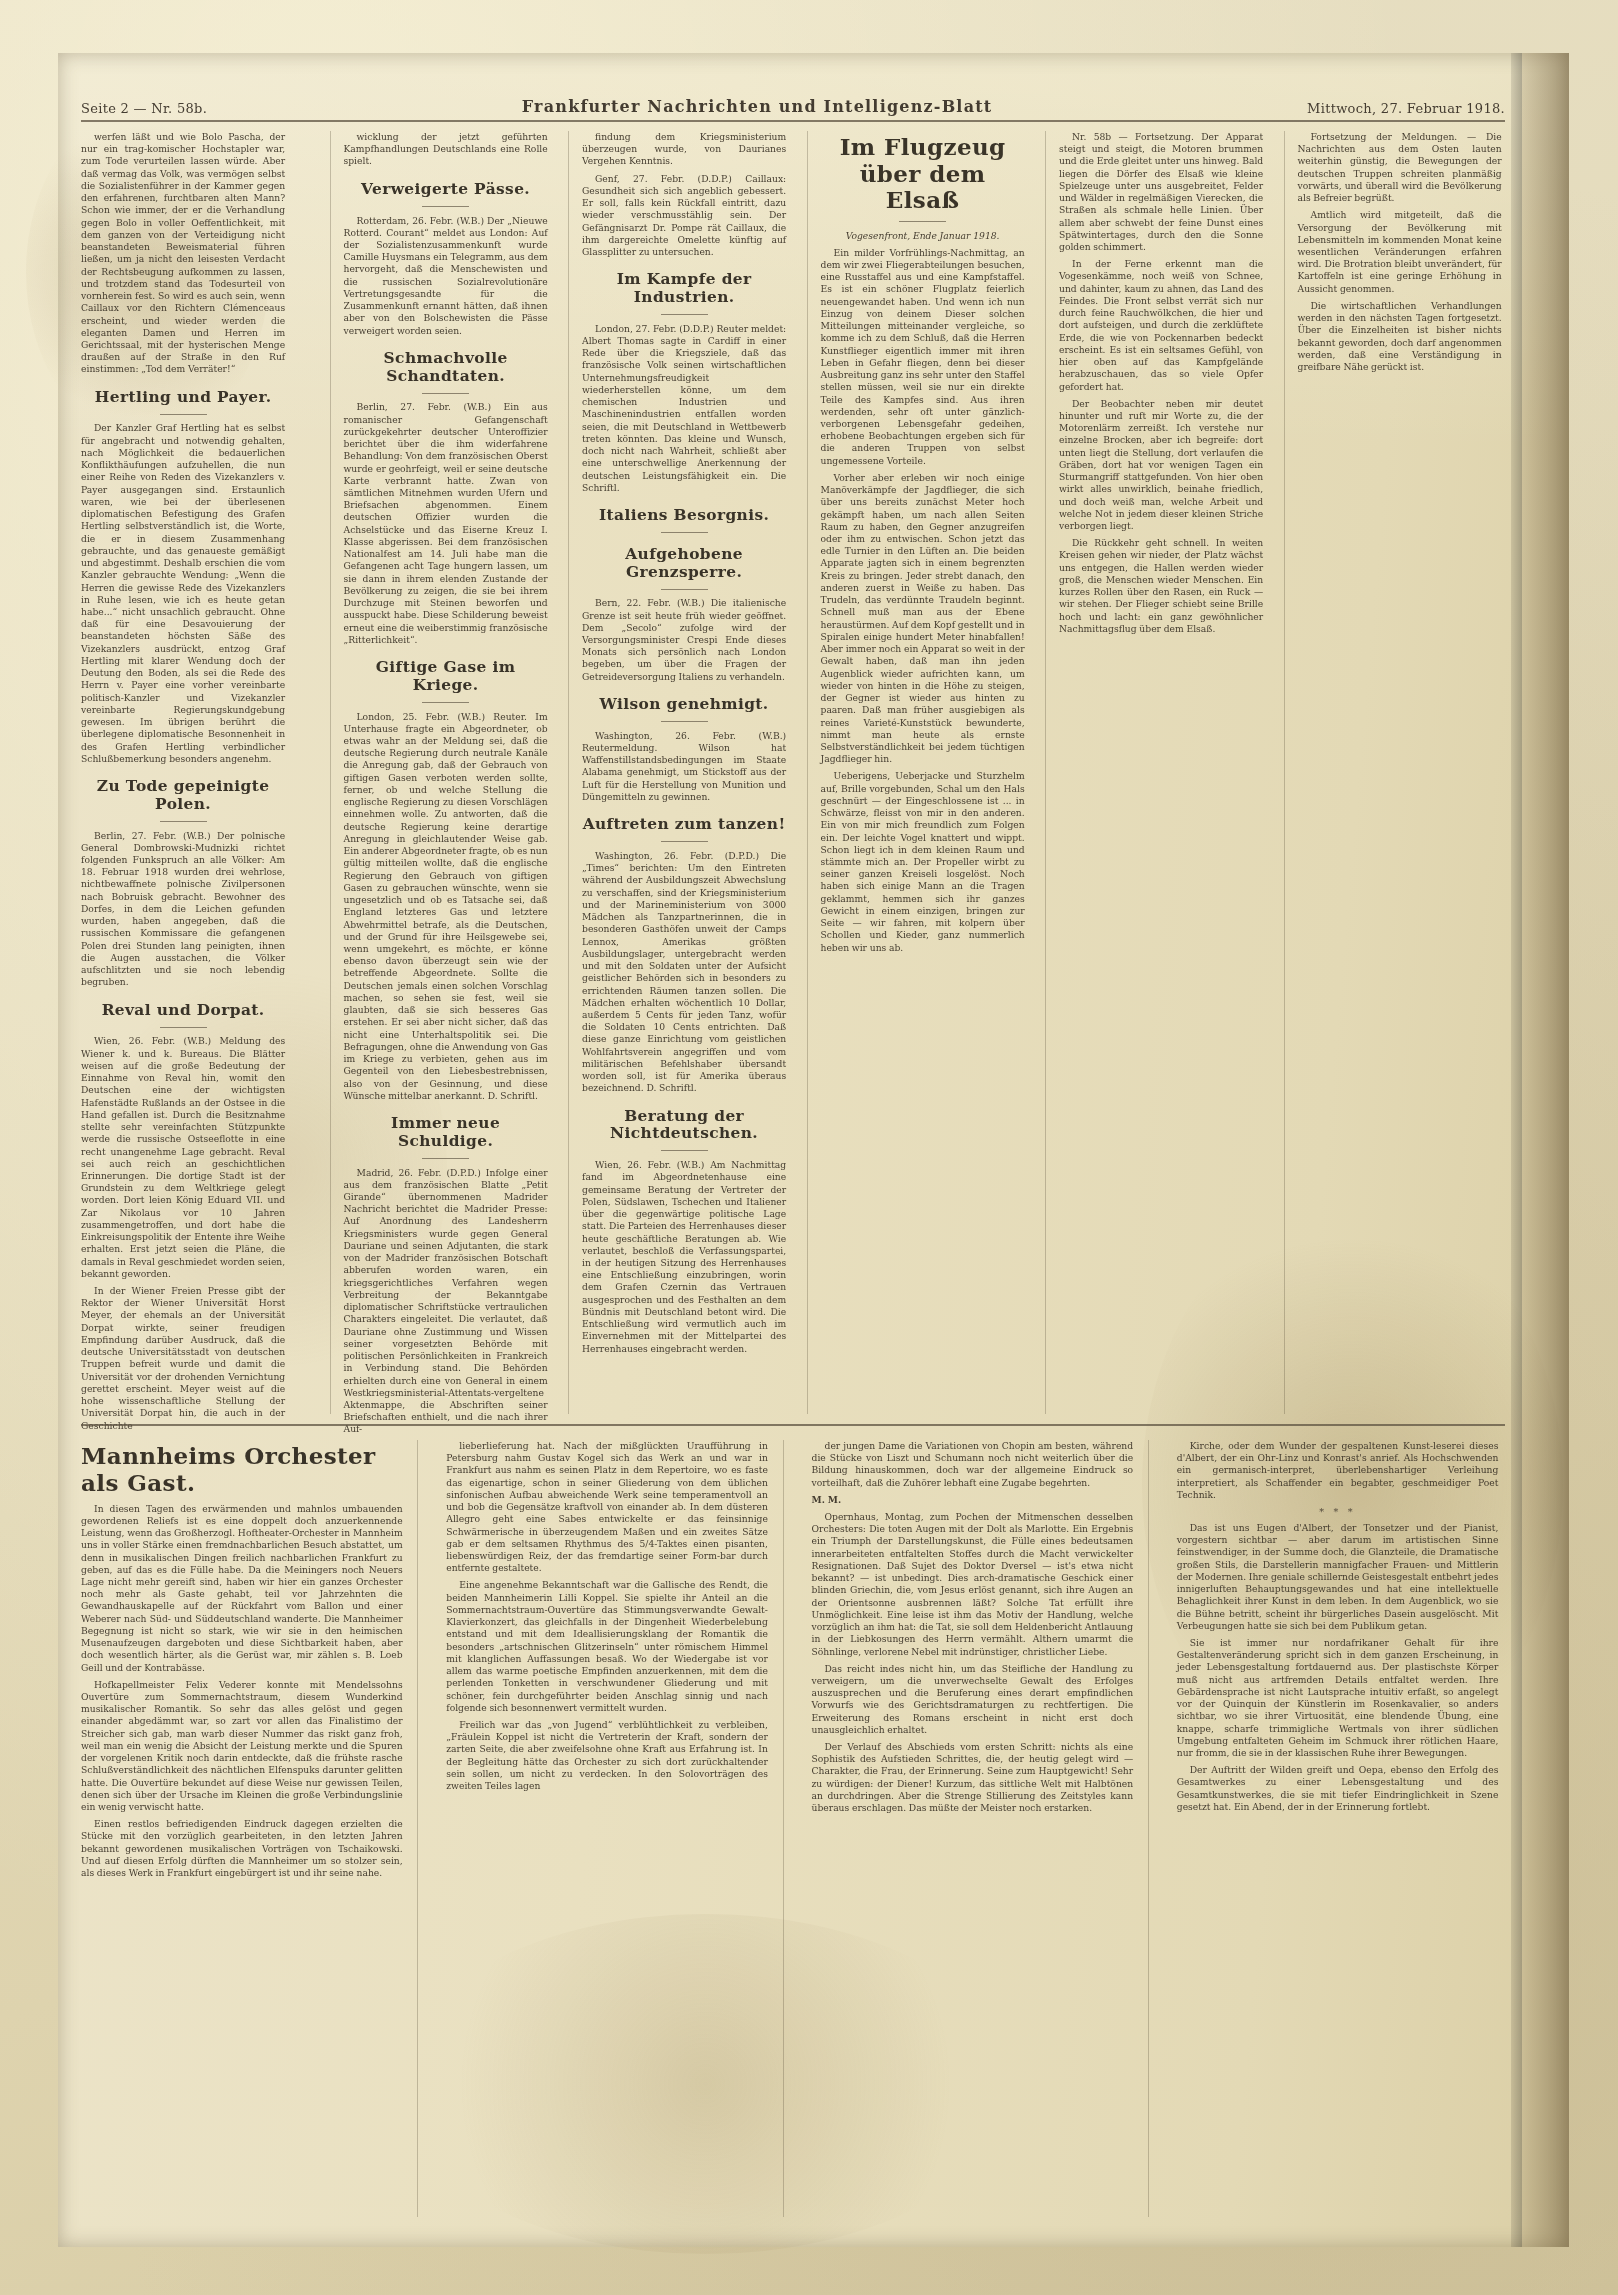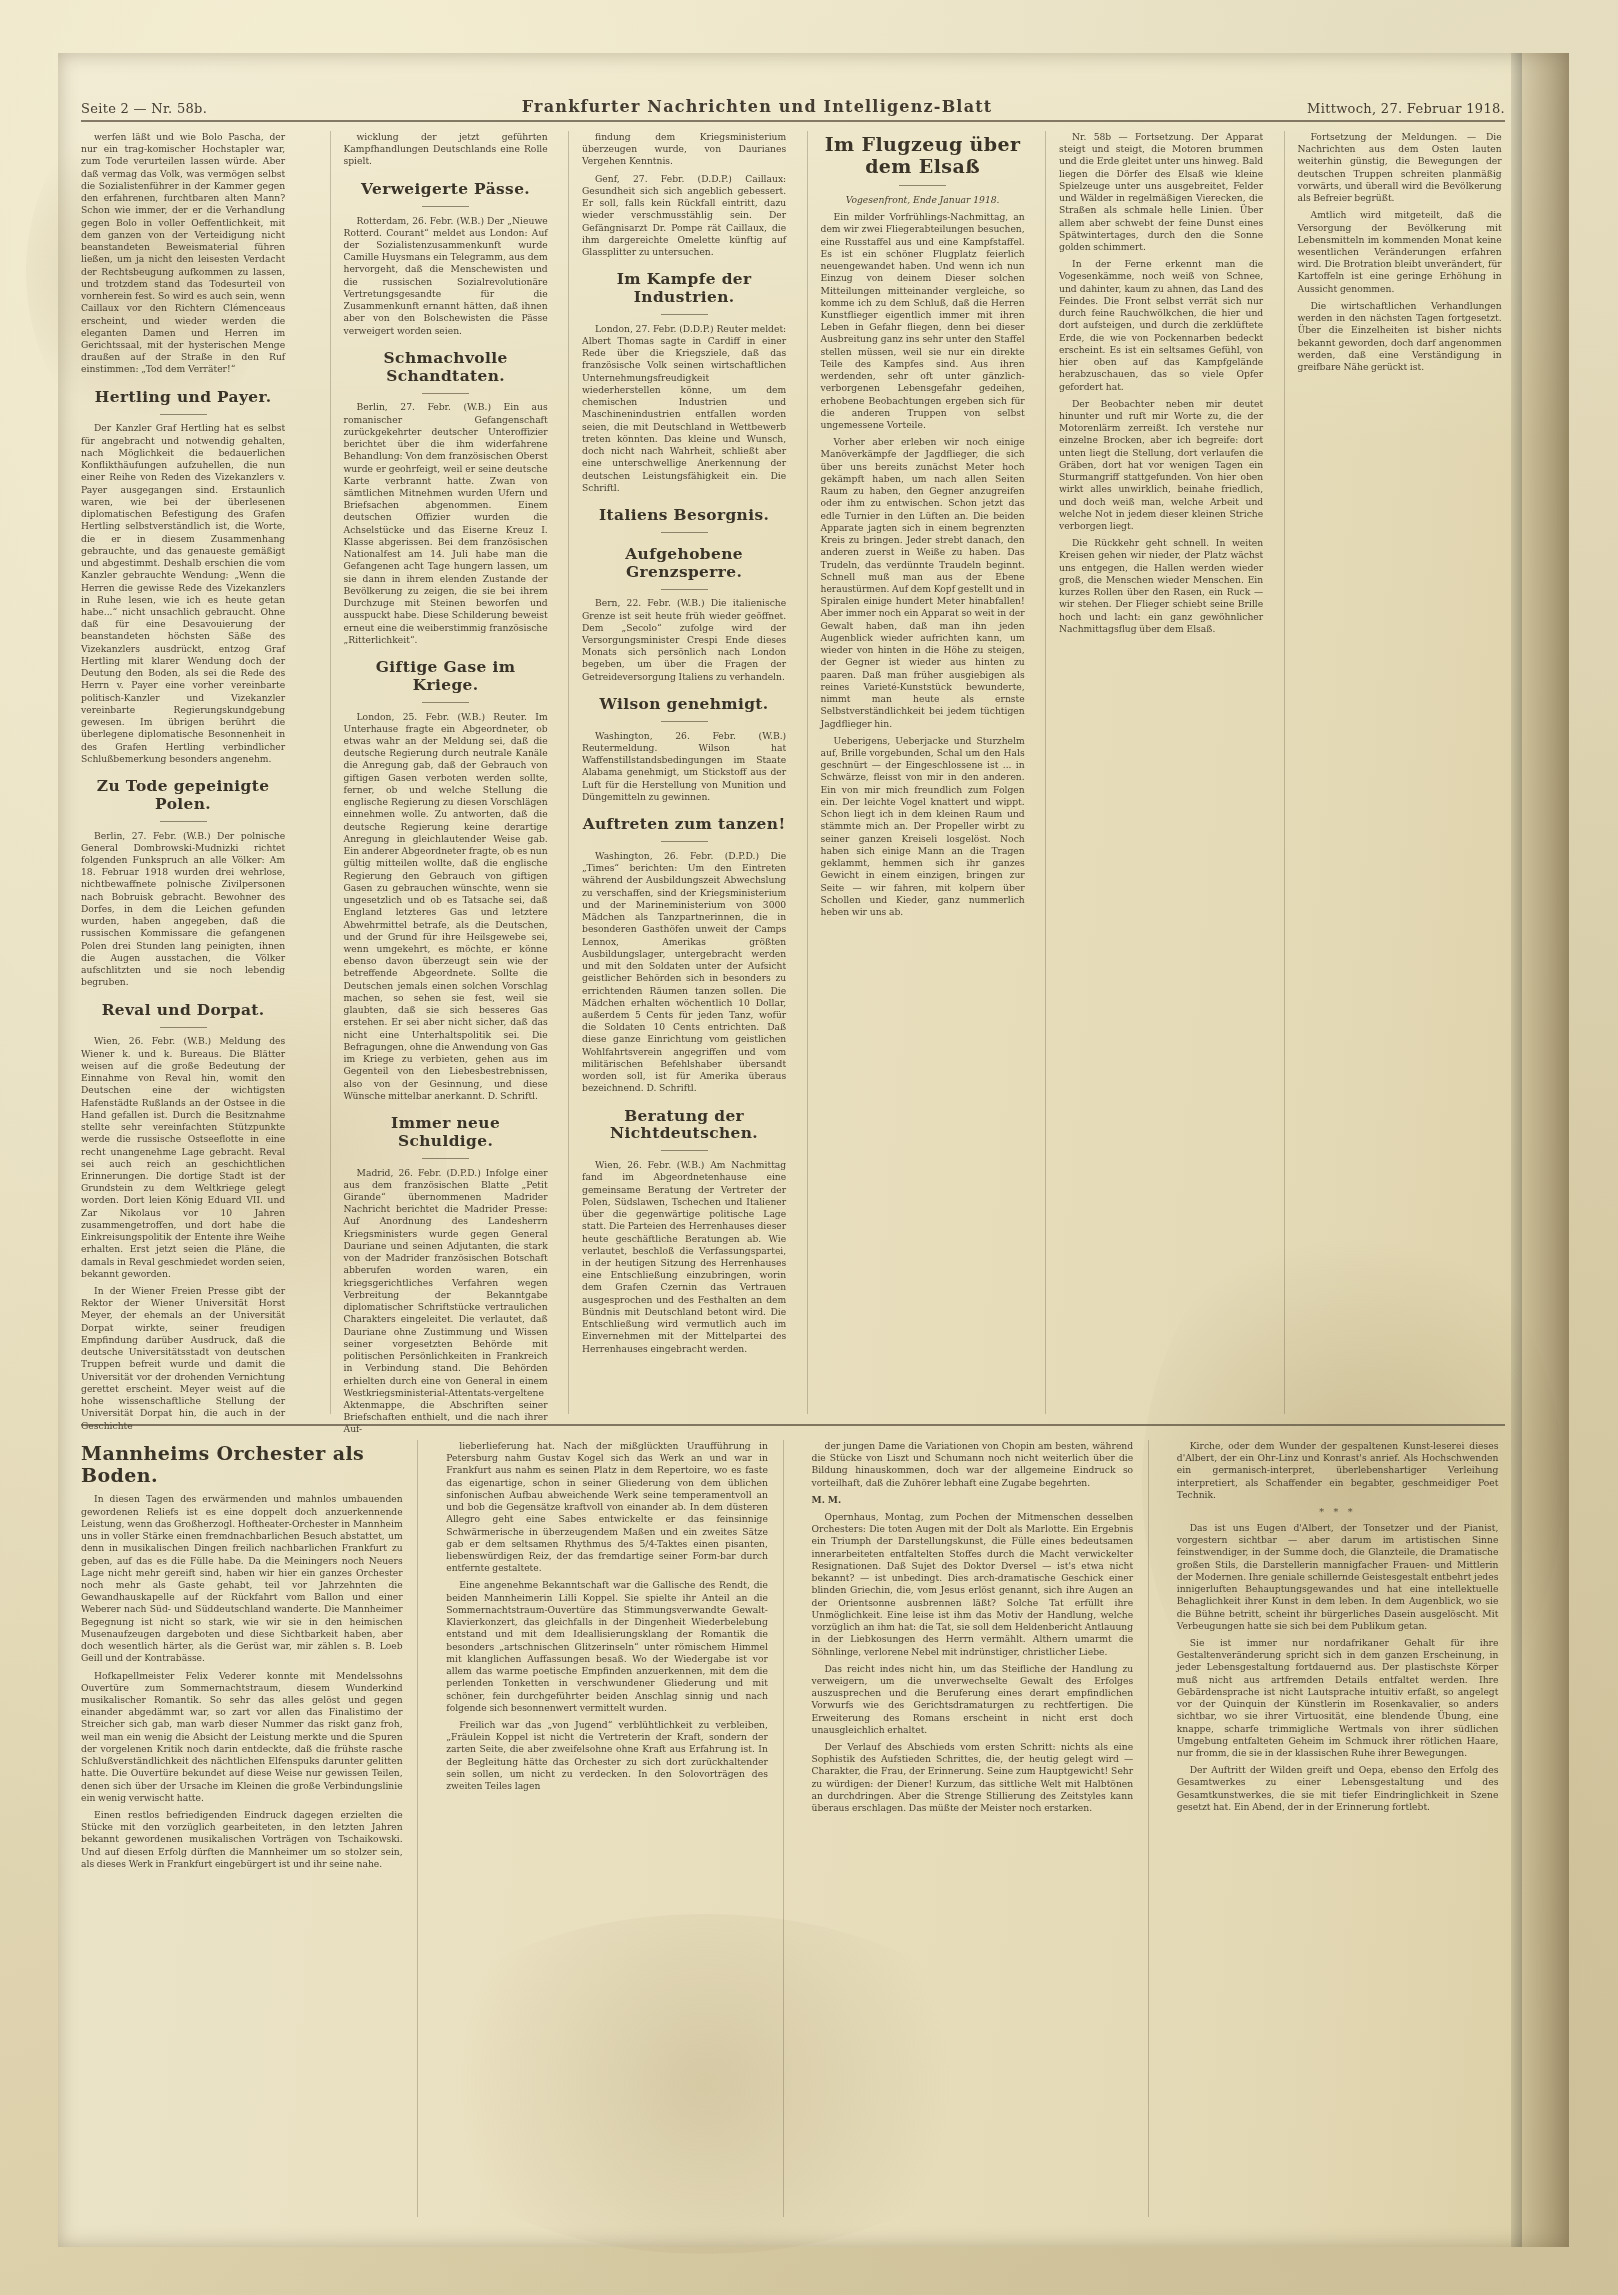--- a/index.html
+++ b/index.html
@@ -119,21 +119,21 @@
     font-family: "DejaVu Serif", serif;
     font-weight: bold;
     text-align: center;
     font-size: 15.4px;
     line-height: 1.15;
     margin: 13px 0 6.5px 0;
     color: #2f291f;
     letter-spacing: 0.4px;
   }
   h2.headline.big {
-    font-size: 19px;
+    font-size: 23px;
     margin-top: 3.2px;
   }
   h2.headline.left { text-align: left; }
 
   p.body {
     font-size: 9.2px;
     line-height: 1.33;
     text-align: justify;
     margin: 0 0 4.9px 0;
     color: #3b3327;
@@ -248,21 +248,21 @@
         <p class="body first">Fortsetzung der Meldungen. — Die Nachrichten aus dem Osten lauten weiterhin günstig, die Bewegungen der deutschen Truppen schreiten planmäßig vorwärts, und überall wird die Bevölkerung als Befreier begrüßt.</p>
         <p class="body first">Amtlich wird mitgeteilt, daß die Versorgung der Bevölkerung mit Lebensmitteln im kommenden Monat keine wesentlichen Veränderungen erfahren wird. Die Brotration bleibt unverändert, für Kartoffeln ist eine geringe Erhöhung in Aussicht genommen.</p>
         <p class="body first">Die wirtschaftlichen Verhandlungen werden in den nächsten Tagen fortgesetzt. Über die Einzelheiten ist bisher nichts bekannt geworden, doch darf angenommen werden, daß eine Verständigung in greifbare Nähe gerückt ist.</p>
       </div>
     </div>
 
   <div class="rule rule-mid"></div>
 
   <div class="cols-lower fade" id="lower-cols">
       <div class="lcol">
-        <h2 class="headline big left">Mannheims Orchester als Boden.</h2>
+        <h2 class="headline big left">Mannheims Orchester als Gast.</h2>
         <p class="body first">In diesen Tagen des erwärmenden und mahnlos umbauenden gewordenen Reliefs ist es eine doppelt doch anzuerkennende Leistung, wenn das Großherzogl. Hoftheater-Orchester in Mannheim uns in voller Stärke einen fremdnachbarlichen Besuch abstattet, um denn in musikalischen Dingen freilich nachbarlichen Frankfurt zu geben, auf das es die Fülle habe. Da die Meiningers noch Neuers Lage nicht mehr gereift sind, haben wir hier ein ganzes Orchester noch mehr als Gaste gehabt, teil vor Jahrzehnten die Gewandhauskapelle auf der Rückfahrt vom Ballon und einer Weberer nach Süd- und Süddeutschland wanderte. Die Mannheimer Begegnung ist nicht so stark, wie wir sie in den heimischen Musenaufzeugen dargeboten und diese Sichtbarkeit haben, aber doch wesentlich härter, als die Gerüst war, mir zählen s. B. Loeb Geill und der Kontrabässe.</p>
         <p class="body first">Hofkapellmeister Felix Vederer konnte mit Mendelssohns Ouvertüre zum Sommernachtstraum, diesem Wunderkind musikalischer Romantik. So sehr das alles gelöst und gegen einander abgedämmt war, so zart vor allen das Finalistimo der Streicher sich gab, man warb dieser Nummer das riskt ganz froh, weil man ein wenig die Absicht der Leistung merkte und die Spuren der vorgelenen Kritik noch darin entdeckte, daß die frühste rasche Schlußverständlichkeit des nächtlichen Elfenspuks darunter gelitten hatte. Die Ouvertüre bekundet auf diese Weise nur gewissen Teilen, denen sich über der Ursache im Kleinen die große Verbindungslinie ein wenig verwischt hatte.</p>
         <p class="body first">Einen restlos befriedigenden Eindruck dagegen erzielten die Stücke mit den vorzüglich gearbeiteten, in den letzten Jahren bekannt gewordenen musikalischen Vorträgen von Tschaikowski. Und auf diesen Erfolg dürften die Mannheimer um so stolzer sein, als dieses Werk in Frankfurt eingebürgert ist und ihr seine nahe.</p>
       </div>
       <div class="lcol">
         <p class="body first">lieberlieferung hat. Nach der mißglückten Uraufführung in Petersburg nahm Gustav Kogel sich das Werk an und war in Frankfurt aus nahm es seinen Platz in dem Repertoire, wo es faste das eigenartige, schon in seiner Gliederung von dem üblichen sinfonischen Aufbau abweichende Werk seine temperamentvoll an und bob die Gegensätze kraftvoll von einander ab. In dem düsteren Allegro geht eine Sabes entwickelte er das feinsinnige Schwärmerische in überzeugendem Maßen und ein zweites Sätze gab er dem seltsamen Rhythmus des 5/4-Taktes einen pisanten, liebenswürdigen Reiz, der das fremdartige seiner Form-bar durch entfernte gestaltete.</p>
         <p class="body first">Eine angenehme Bekanntschaft war die Gallische des Rendt, die beiden Mannheimerin Lilli Koppel. Sie spielte ihr Anteil an die Sommernachtstraum-Ouvertüre das Stimmungsverwandte Gewalt-Klavierkonzert, das gleichfalls in der Dingenheit Wiederbelebung entstand und mit dem Ideallisierungsklang der Romantik die besonders „artschnischen Glitzerinseln“ unter römischem Himmel mit klanglichen Auffassungen besaß. Wo der Wiedergabe ist vor allem das warme poetische Empfinden anzuerkennen, mit dem die perlenden Tonketten in verschwundener Gliederung und mit schöner, fein durchgeführter beiden Anschlag sinnig und nach folgende sich besonnenwert vermittelt wurden.</p>
         <p class="body first">Freilich war das „von Jugend“ verblühtlichkeit zu verbleiben, „Fräulein Koppel ist nicht die Vertreterin der Kraft, sondern der zarten Seite, die aber zweifelsohne ohne Kraft aus Erfahrung ist. In der Begleitung hätte das Orchester zu sich dort zurückhaltender sein sollen, um nicht zu verdecken. In den Solovorträgen des zweiten Teiles lagen</p>
       </div>
       <div class="lcol">

